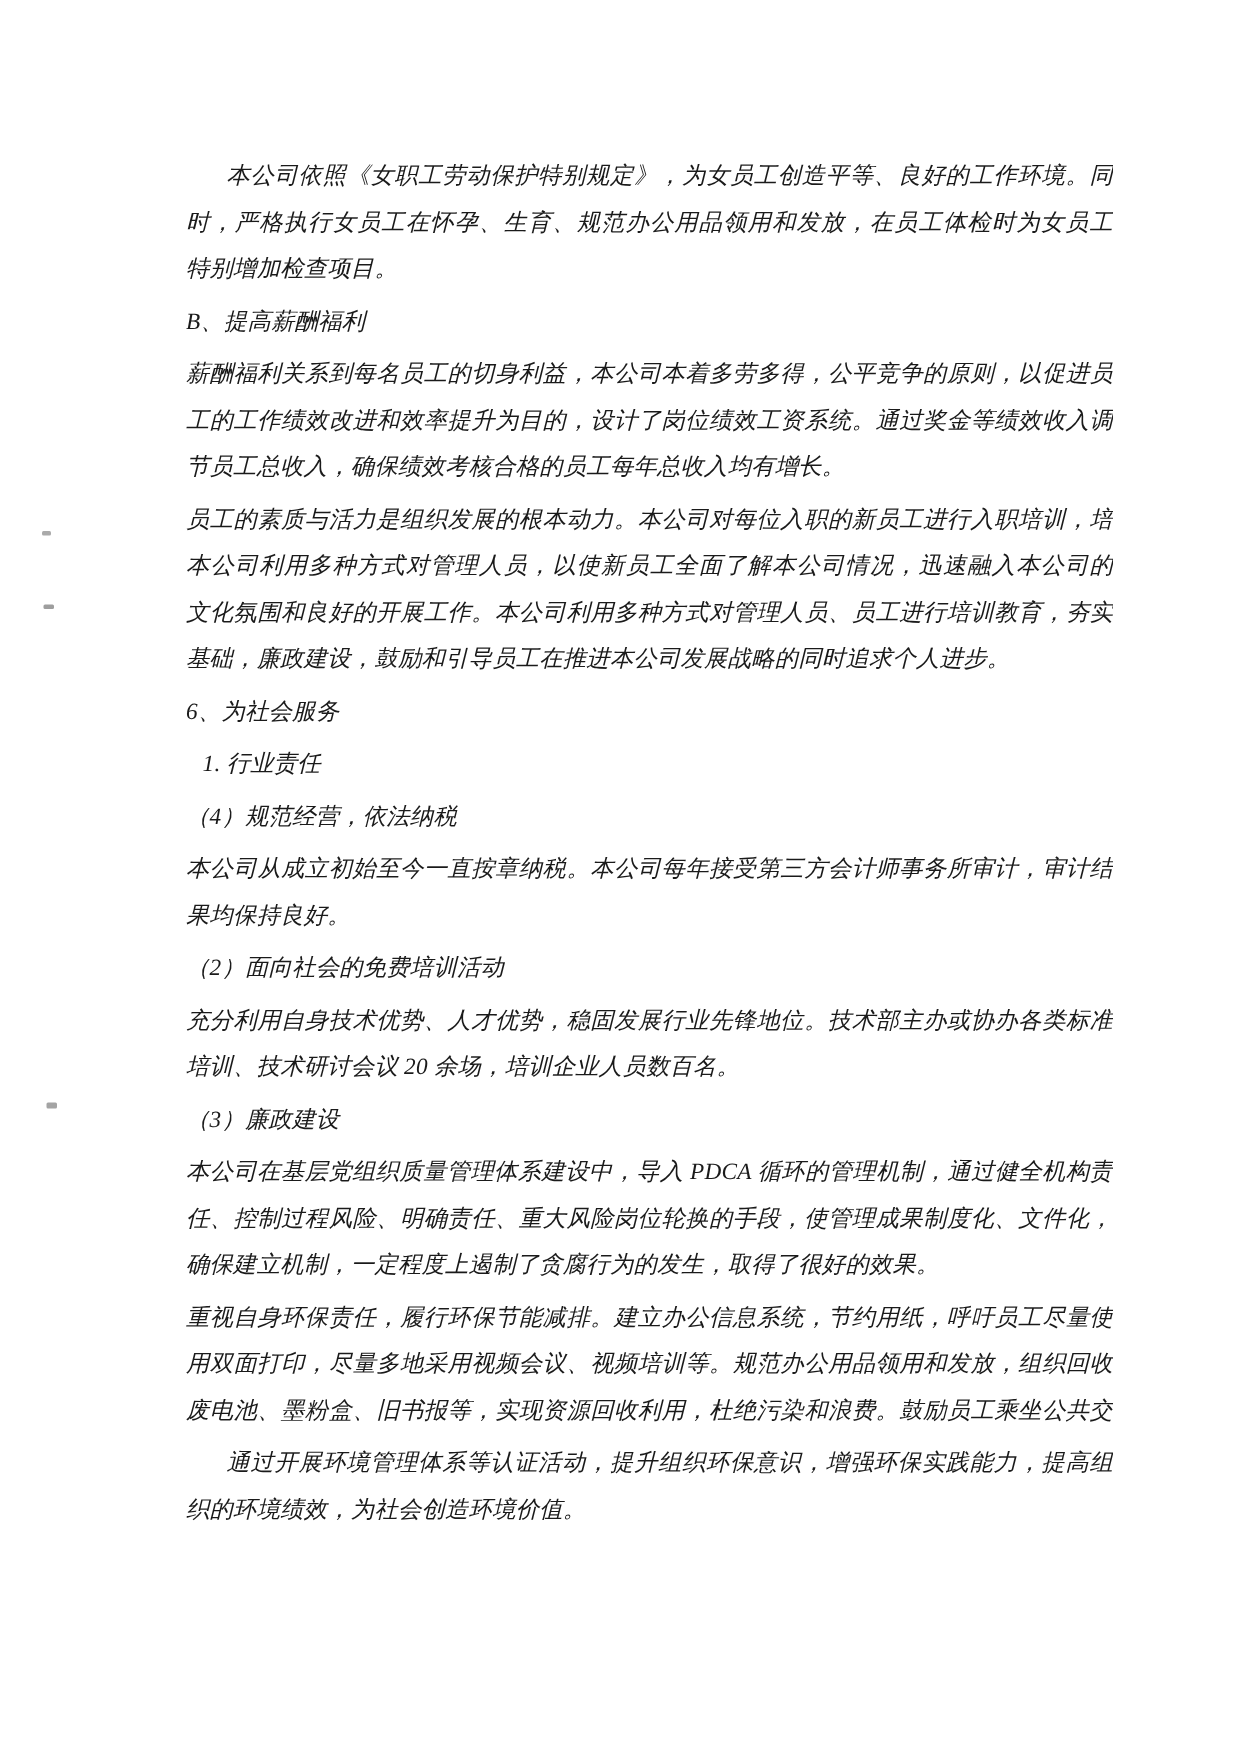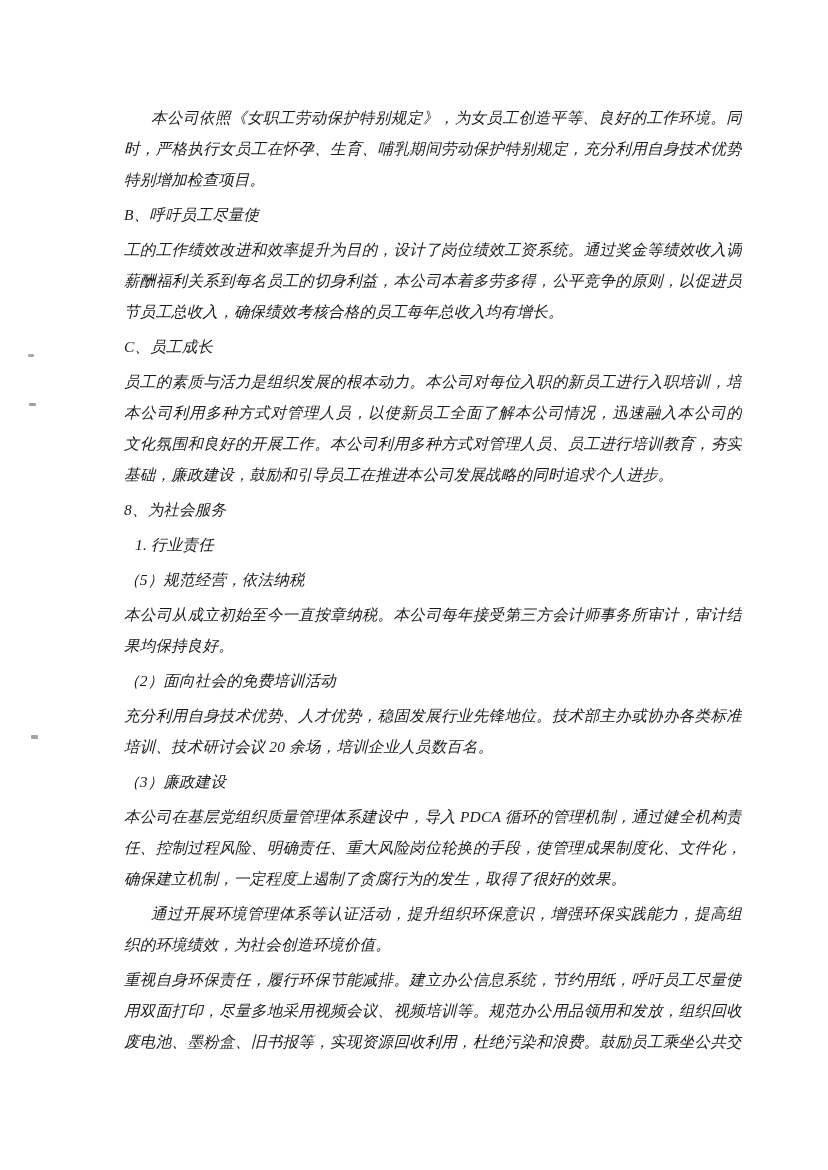--- a/index.html
+++ b/index.html
@@ -55,48 +55,45 @@
 </head>
 <body>
 
 <div class="page">
   <div class="speck s1"></div>
   <div class="speck s2"></div>
   <div class="speck s3"></div>
   <div class="doc" id="doc">
       <div class="block para">
         <div class="ln ind">本公司依照《女职工劳动保护特别规定》，为女员工创造平等、良好的工作环境。同</div>
-        <div class="ln">时，严格执行女员工在怀孕、生育、哺乳期间劳动保护特别规定，充分利用自身技术优势</div>
+        <div class="ln">时，严格执行女员工在怀孕、生育、规范办公用品领用和发放，在员工体检时为女员工</div>
         <div class="ln lastln">特别增加检查项目。</div>
       </div>
       <div class="block heading">
-        <div class="ln lastln">B、呼吁员工尽量使</div>
+        <div class="ln lastln">B、提高薪酬福利</div>
       </div>
       <div class="block para">
+        <div class="ln">薪酬福利关系到每名员工的切身利益，本公司本着多劳多得，公平竞争的原则，以促进员</div>
         <div class="ln">工的工作绩效改进和效率提升为目的，设计了岗位绩效工资系统。通过奖金等绩效收入调</div>
-        <div class="ln">薪酬福利关系到每名员工的切身利益，本公司本着多劳多得，公平竞争的原则，以促进员</div>
         <div class="ln lastln">节员工总收入，确保绩效考核合格的员工每年总收入均有增长。</div>
-      </div>
-      <div class="block heading">
-        <div class="ln lastln">C、员工成长</div>
       </div>
       <div class="block para">
         <div class="ln">员工的素质与活力是组织发展的根本动力。本公司对每位入职的新员工进行入职培训，培</div>
         <div class="ln">本公司利用多种方式对管理人员，以使新员工全面了解本公司情况，迅速融入本公司的</div>
         <div class="ln">文化氛围和良好的开展工作。本公司利用多种方式对管理人员、员工进行培训教育，夯实</div>
         <div class="ln lastln">基础，廉政建设，鼓励和引导员工在推进本公司发展战略的同时追求个人进步。</div>
       </div>
       <div class="block heading">
-        <div class="ln lastln">8、为社会服务</div>
+        <div class="ln lastln">6、为社会服务</div>
       </div>
       <div class="block subheading">
         <div class="ln lastln">1. 行业责任</div>
       </div>
       <div class="block heading">
-        <div class="ln lastln">（5）规范经营，依法纳税</div>
+        <div class="ln lastln">（4）规范经营，依法纳税</div>
       </div>
       <div class="block para">
         <div class="ln">本公司从成立初始至今一直按章纳税。本公司每年接受第三方会计师事务所审计，审计结</div>
         <div class="ln lastln">果均保持良好。</div>
       </div>
       <div class="block heading">
         <div class="ln lastln">（2）面向社会的免费培训活动</div>
       </div>
       <div class="block para">
         <div class="ln">充分利用自身技术优势、人才优势，稳固发展行业先锋地位。技术部主办或协办各类标准</div>
@@ -104,22 +101,22 @@
       </div>
       <div class="block heading">
         <div class="ln lastln">（3）廉政建设</div>
       </div>
       <div class="block para">
         <div class="ln">本公司在基层党组织质量管理体系建设中，导入 PDCA 循环的管理机制，通过健全机构责</div>
         <div class="ln">任、控制过程风险、明确责任、重大风险岗位轮换的手段，使管理成果制度化、文件化，</div>
         <div class="ln lastln">确保建立机制，一定程度上遏制了贪腐行为的发生，取得了很好的效果。</div>
       </div>
       <div class="block para">
-        <div class="ln ind">通过开展环境管理体系等认证活动，提升组织环保意识，增强环保实践能力，提高组</div>
-        <div class="ln lastln">织的环境绩效，为社会创造环境价值。</div>
-      </div>
-      <div class="block para">
         <div class="ln">重视自身环保责任，履行环保节能减排。建立办公信息系统，节约用纸，呼吁员工尽量使</div>
         <div class="ln">用双面打印，尽量多地采用视频会议、视频培训等。规范办公用品领用和发放，组织回收</div>
         <div class="ln">废电池、墨粉盒、旧书报等，实现资源回收利用，杜绝污染和浪费。鼓励员工乘坐公共交</div>
+      </div>
+      <div class="block para">
+        <div class="ln ind">通过开展环境管理体系等认证活动，提升组织环保意识，增强环保实践能力，提高组</div>
+        <div class="ln lastln">织的环境绩效，为社会创造环境价值。</div>
       </div>
     </div>
 </div>
 
 </body></html>

